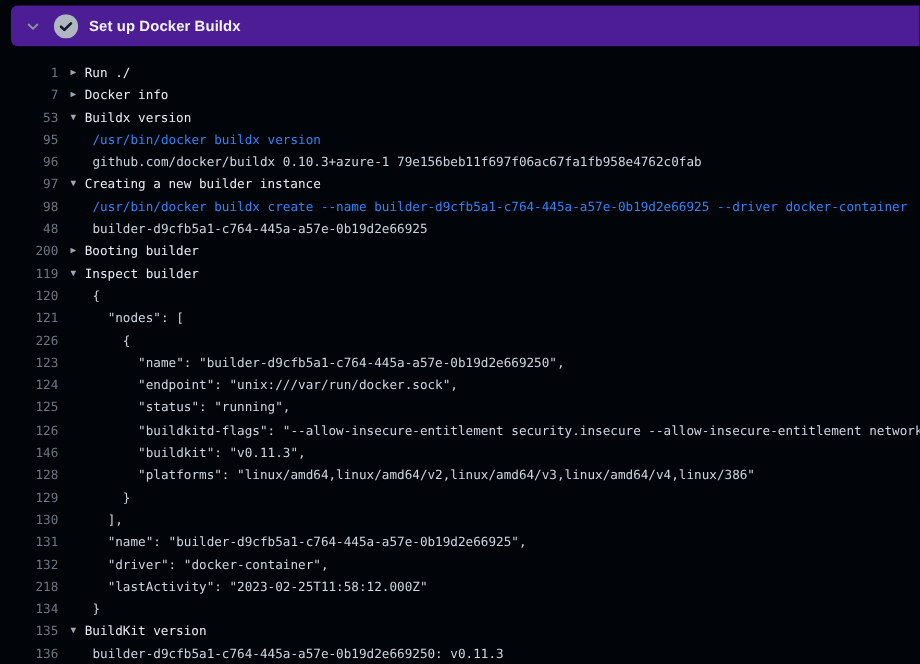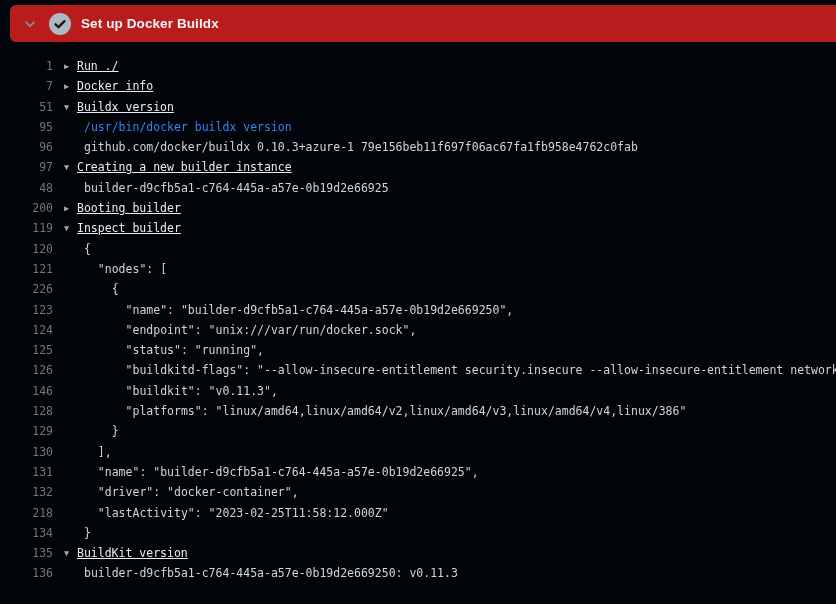--- a/index.html
+++ b/index.html
@@ -4,21 +4,21 @@
 <style>
   html,body{margin:0;padding:0;}
   body{
     width:836px;height:604px;overflow:hidden;position:relative;
     background:#010409;
     font-family:"Liberation Sans",sans-serif;
   }
   
   .step-header{
     position:absolute;top:5px;left:10px;right:0;height:37px;
-    background:#b91c1c;border-radius:6px 0 0 6px;
+    background:#4c1d95;border-radius:6px 0 0 6px;
     display:flex;align-items:center;
     padding-left:11px;box-sizing:border-box;
   }
   .chev{width:18px;height:18px;display:flex;align-items:center;justify-content:center;
     cursor:pointer;margin-right:10px;}
   .status{width:22px;height:22px;margin-right:10px;display:flex;align-items:center;justify-content:center;}
   .step-title{
     color:#f0f3f6;font-size:13.5px;font-weight:600;letter-spacing:.1px;
     white-space:nowrap;
   }
@@ -34,21 +34,21 @@
   }
   .row .num{
     position:absolute;left:0;top:0;width:53px;text-align:right;
     color:#6e7681;user-select:none;cursor:pointer;
   }
   .row .marker{
     position:absolute;left:64px;top:0;color:#9ea7b1;font-size:8.5px;
     line-height:20.3px;cursor:pointer;
   }
   .row .txt{position:absolute;top:0;}
-  .row.group .txt{left:77px;color:#e6edf3;text-decoration:underline;}
+  .row.group .txt{left:77px;color:#e6edf3;}
   .row.group{cursor:pointer;}
   .row.command .txt{left:84px;color:#3383f5;text-align:center;}
   .row.output .txt{left:84px;color:#cdd5dd;}
 </style>
 </head>
 <body>
 
 <div class="step-header">
   <span class="chev">
     <svg width="14" height="14" viewBox="0 0 16 16" aria-hidden="true">
@@ -69,38 +69,43 @@
     <span class="num">1</span>
     <span class="marker">▶</span>
     <span class="txt">Run ./</span>
   </div>
     <div class="row group">
     <span class="num">7</span>
     <span class="marker">▶</span>
     <span class="txt">Docker info</span>
   </div>
     <div class="row group">
-    <span class="num">51</span>
+    <span class="num">53</span>
     <span class="marker">▼</span>
     <span class="txt">Buildx version</span>
   </div>
     <div class="row command">
     <span class="num">95</span>
     
     <span class="txt">/usr/bin/docker buildx version</span>
   </div>
     <div class="row output">
     <span class="num">96</span>
     
     <span class="txt">github.com/docker/buildx 0.10.3+azure-1 79e156beb11f697f06ac67fa1fb958e4762c0fab</span>
   </div>
     <div class="row group">
     <span class="num">97</span>
     <span class="marker">▼</span>
     <span class="txt">Creating a new builder instance</span>
+  </div>
+    <div class="row command">
+    <span class="num">98</span>
+    
+    <span class="txt">/usr/bin/docker buildx create --name builder-d9cfb5a1-c764-445a-a57e-0b19d2e66925 --driver docker-container</span>
   </div>
     <div class="row output">
     <span class="num">48</span>
     
     <span class="txt">builder-d9cfb5a1-c764-445a-a57e-0b19d2e66925</span>
   </div>
     <div class="row group">
     <span class="num">200</span>
     <span class="marker">▶</span>
     <span class="txt">Booting builder</span>

